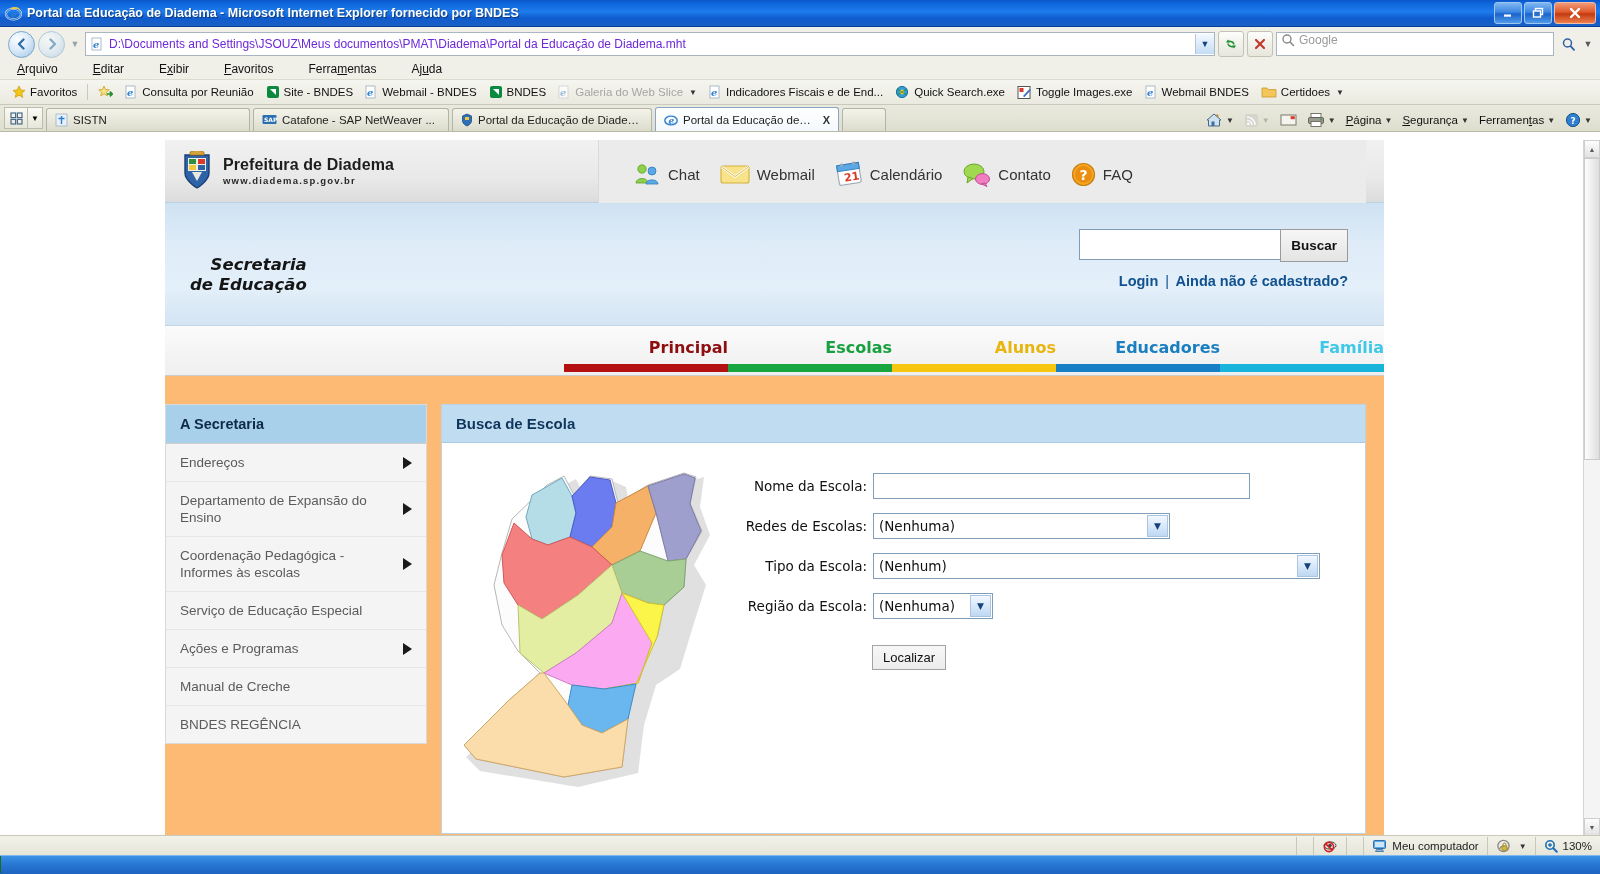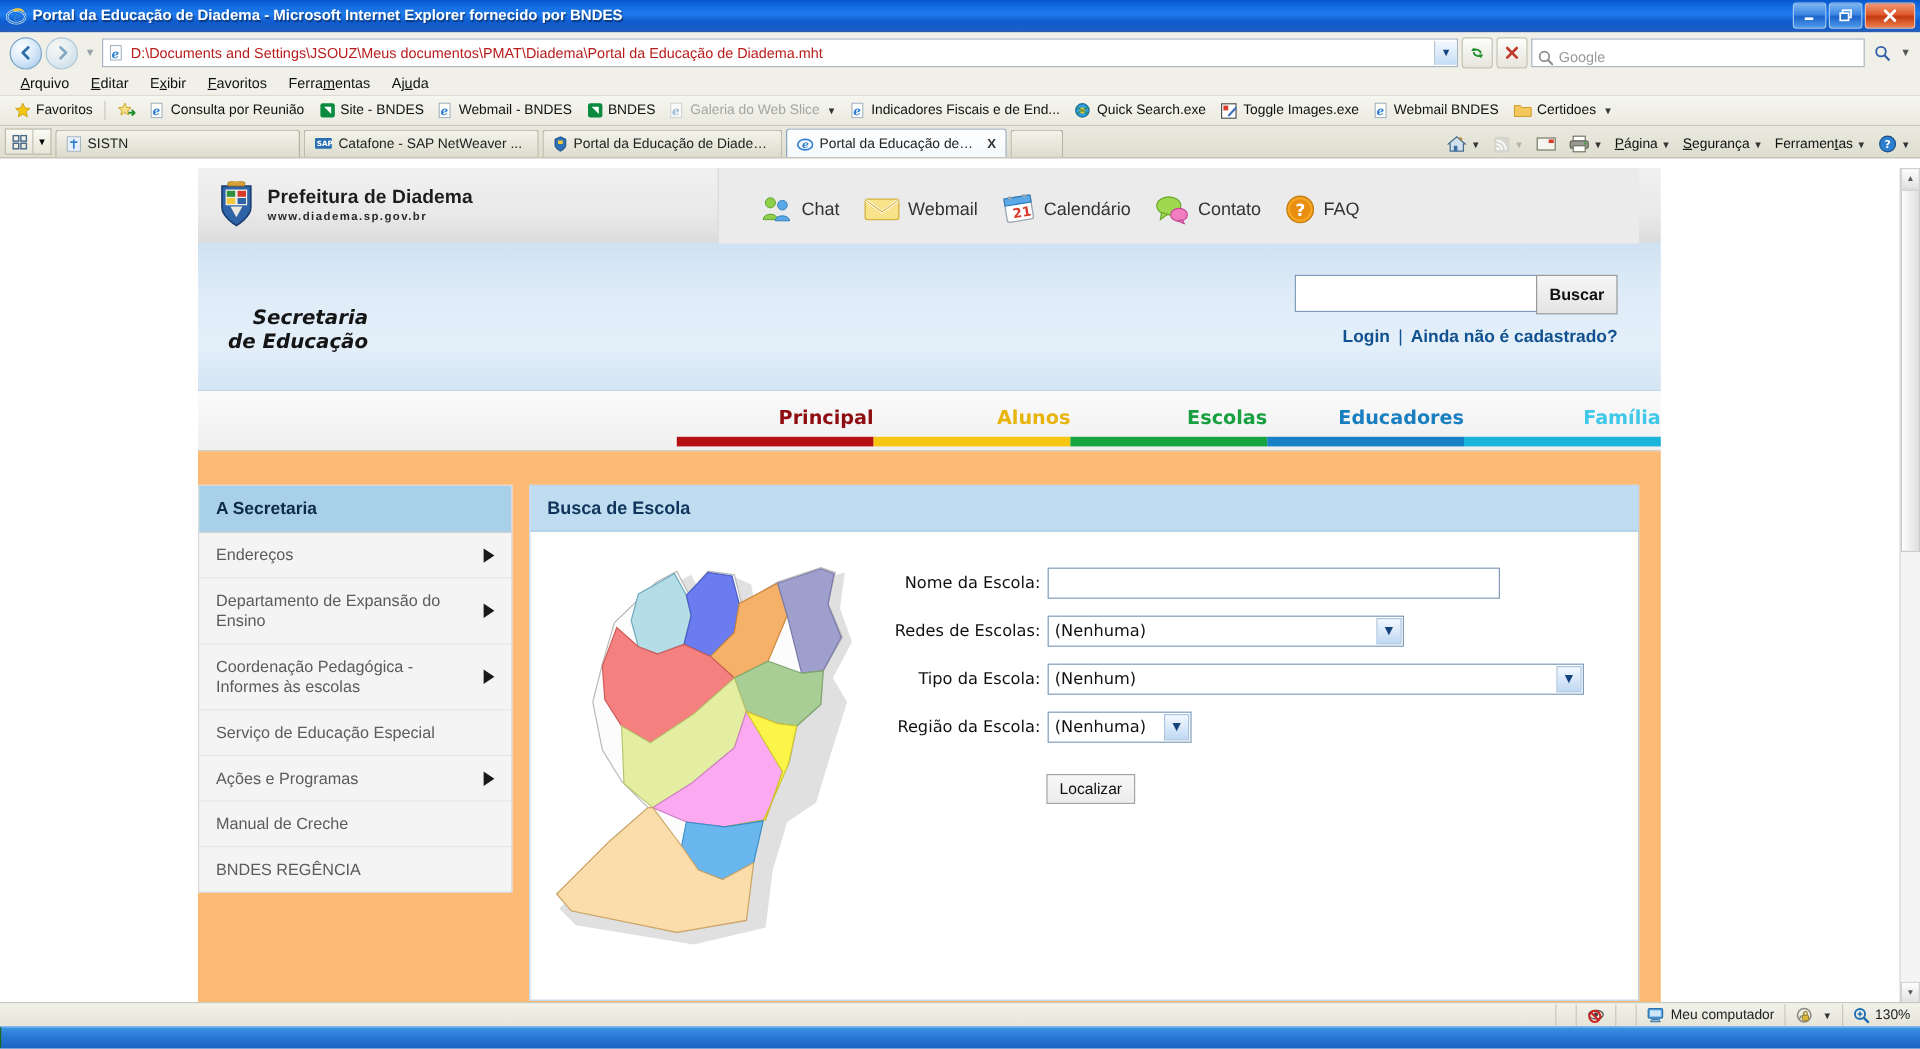--- a/index.html
+++ b/index.html
@@ -54,50 +54,50 @@
   }
   .navbtn.dim { opacity: .55; }
   .navcaret { width: 14px; text-align: center; color: #9aa3ab; font-size: 9px; }
   .urlbox {
     flex: 1 1 auto; height: 22px; background: #fff;
     border: 1px solid #a9b5c0; display: flex; align-items: center;
     padding: 0 0 0 4px; min-width: 0;
   }
   .urlbox .fav-ico { margin-right: 4px; flex: none; }
   .urltext {
-    flex: 1 1 auto; font-size: 12px; color: #b91c1c;
+    flex: 1 1 auto; font-size: 12px; color: #6d28d9;
     white-space: nowrap; overflow: hidden; text-overflow: ellipsis;
   }
   .url-drop {
     width: 18px; height: 20px; flex: none;
     background: linear-gradient(to bottom, #f4f9ff, #c4dcf4);
     border-left: 1px solid #b9c6d2;
     display: flex; align-items: center; justify-content: center;
     color: #12447e; font-size: 9px;
   }
   .tbtn {
     width: 24px; height: 24px; border: 1px solid transparent; border-radius: 3px;
     display: flex; align-items: center; justify-content: center;
     background: linear-gradient(to bottom, #fdfdfb, #e6e6dc);
     border-color: #c3c3b5;
   }
   .searchbox {
     width: 268px; height: 22px; background: #fff; border: 1px solid #a9b5c0;
-    display: flex; align-items: flex-end; padding: 0 4px; gap: 4px;
+    display: flex; align-items: flex-start; padding: 0 4px; gap: 4px;
   }
   .searchbox .ph { font-size: 12px; color: #9a9a9a; }
   .search-go {
     width: 22px; height: 22px; display:flex; align-items:center; justify-content:center;
   }
   .search-caret { width: 12px; color: #5a5a5a; font-size: 9px; text-align: center; }
 
   
   .menubar {
     height: 20px; background: #f0f0e8;
-    display: flex; align-items: center; padding-left: 8px; gap: 0px;
+    display: flex; align-items: center; padding-left: 8px; gap: 17px;
     font-size: 12px; color: #111;
   }
   .menuitem { padding: 2px 9px; }
   .menuitem u { text-decoration: underline; }
 
   
   .favbar {
     height: 24px;
     background: linear-gradient(to bottom, #f6f6f0, #eaeae0);
     border-top: 1px solid #dcdcd0;
@@ -794,26 +794,26 @@
           </div>
         </div>
 
         <div class="site-nav">
           <div class="navtabs">
             <span class="navtab">
               <span class="nt-label" style="color:#8e0d10">Principal</span>
               <span class="nt-bar" style="background:#b40f11"></span>
             </span>
             <span class="navtab">
+              <span class="nt-label" style="color:#18a040">Escolas</span>
+              <span class="nt-bar" style="background:#17a53f"></span>
+            </span>
+            <span class="navtab">
               <span class="nt-label" style="color:#e8b50e">Alunos</span>
               <span class="nt-bar" style="background:#f6c611"></span>
-            </span>
-            <span class="navtab">
-              <span class="nt-label" style="color:#18a040">Escolas</span>
-              <span class="nt-bar" style="background:#17a53f"></span>
             </span>
             <span class="navtab">
               <span class="nt-label" style="color:#1a7fc1">Educadores</span>
               <span class="nt-bar" style="background:#1880c4"></span>
             </span>
             <span class="navtab">
               <span class="nt-label" style="color:#3fc8e8">Família</span>
               <span class="nt-bar" style="background:#18b4dc"></span>
             </span>
           </div>

